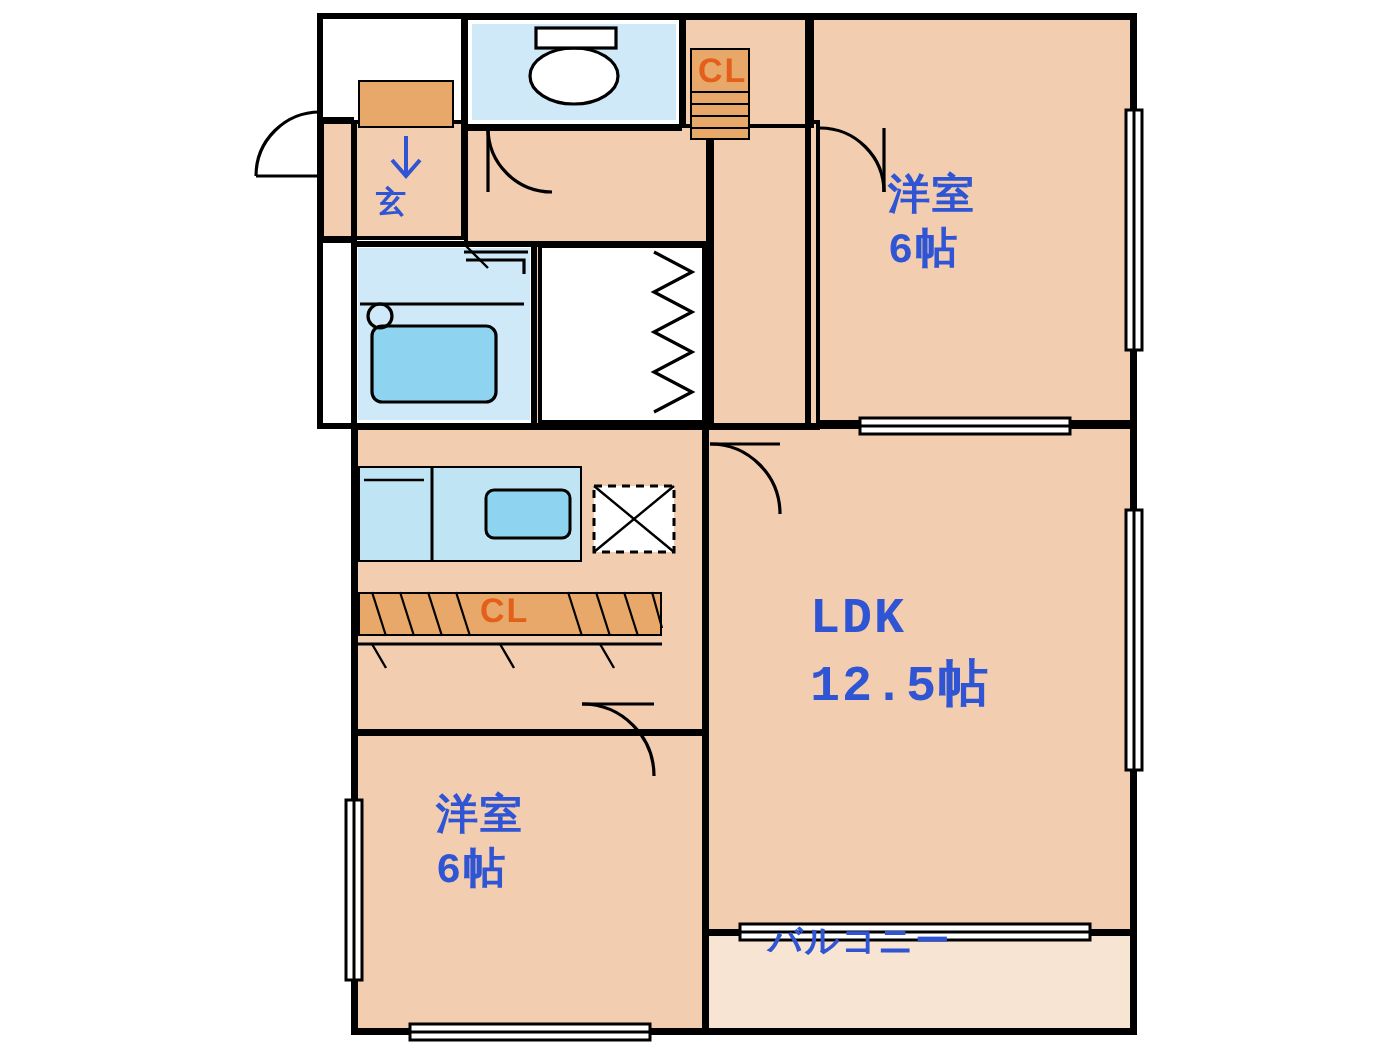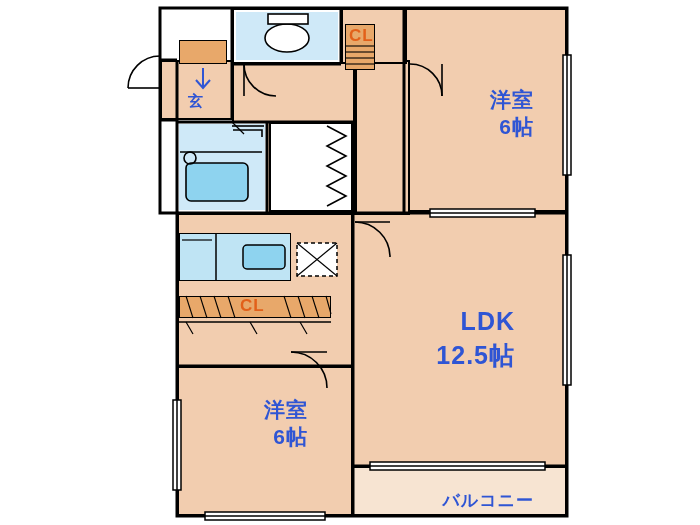--- a/index.html
+++ b/index.html
@@ -2,21 +2,21 @@
 <html><head>
 <meta charset="utf-8">
 <style>
   html,body{margin:0;padding:0;background:#ffffff;}
   body{width:700px;height:525px;font-family:"Liberation Sans",sans-serif;}
   #plan{position:relative;width:700px;height:525px;overflow:hidden;background:#ffffff;}
   .room{position:absolute;background:#f2cdaf;border:2px solid #000;box-sizing:border-box;}
   .white{position:absolute;background:#ffffff;box-sizing:border-box;}
   .blue{position:absolute;background:#bfe4f4;box-sizing:border-box;}
   .lightblue{position:absolute;background:#d9effa;box-sizing:border-box;}
-  .label{position:absolute;color:#2f55d4;font-weight:bold;text-align:right;line-height:1.1;letter-spacing:1px;}
+  .label{position:absolute;color:#2f55d4;font-weight:bold;text-align:left;line-height:1.1;letter-spacing:1px;font-family:Liberation Mono, monospace;}
   .label.small{font-size:17px;}
   .label.med{font-size:21px;}
   .label.big{font-size:25px;}
   .cl{position:absolute;color:#e2601a;font-weight:bold;font-size:17px;letter-spacing:1px;text-align:right;}
   .genkan{position:absolute;color:#2f55d4;font-weight:bold;font-size:15px;}
   .hatch{position:absolute;background:#e8a86a;border:1px solid #000;box-sizing:border-box;}
   svg{position:absolute;left:0;top:0;overflow:visible;}
   .bal{position:absolute;background:#f7e4d2;border:2px solid #000;box-sizing:border-box;}
 </style>
 </head>
@@ -183,27 +183,27 @@
       <path d="M327,126 L346,136 L327,146 L346,156 L327,166 L346,176 L327,186 L346,196 L327,206" stroke-width="1.6"></path>
       <line x1="327" y1="122" x2="353" y2="122"></line>
     </g>
   </svg>
 
   <div class="label med" style="left:444px;top:88px;width:90px;">
     <div>洋室</div>
     <div style="margin-top:4px;">6帖</div>
   </div>
 
-  <div class="label big" style="left:405px;top:308px;width:110px;">
+  <div class="label big" style="left:405px;top:296px;width:110px;">
     <div>LDK</div>
     <div style="margin-top:6px;">12.5帖</div>
   </div>
 
   <div class="label med" style="left:218px;top:398px;width:90px;">
     <div>洋室</div>
     <div style="margin-top:4px;">6帖</div>
   </div>
 
-  <div class="label small" style="left:384px;top:492px;width:150px;">
+  <div class="label small" style="left:384px;top:464px;width:150px;">
     <div>バルコニー</div>
   </div>
 
 </div>
 
 </body></html>

